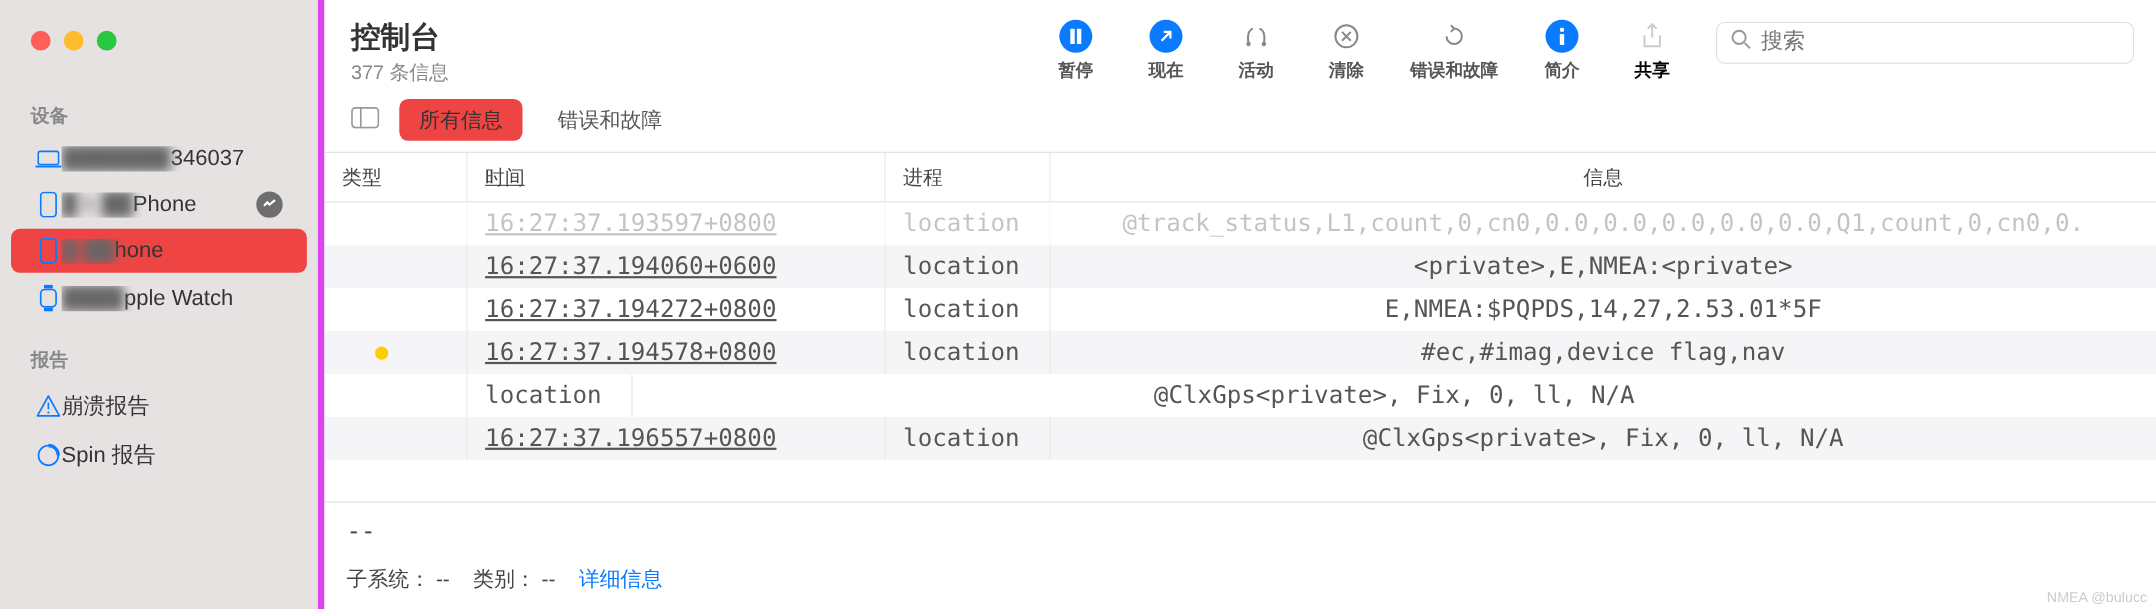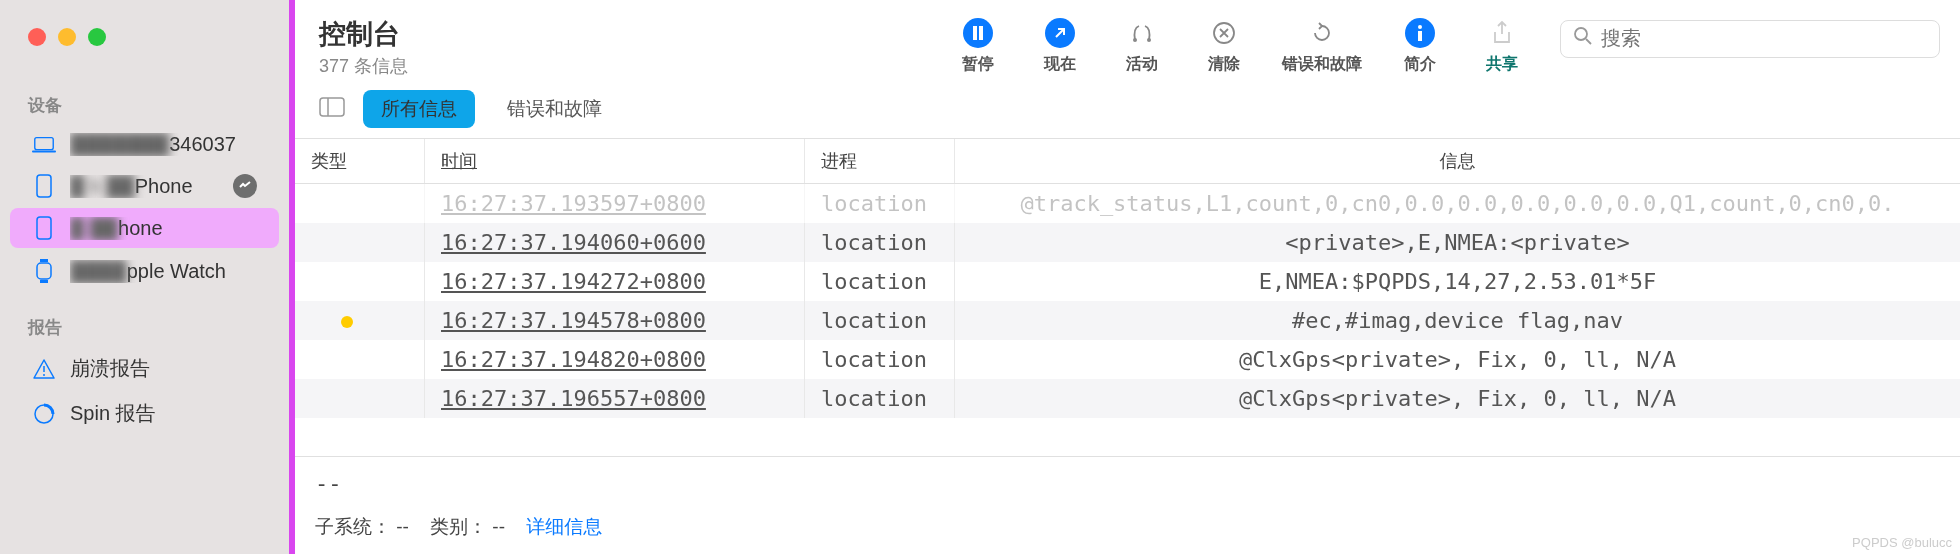--- a/index.html
+++ b/index.html
@@ -39,24 +39,24 @@
       font-size: 17px;
       font-weight: 600;
       padding: 6px 28px;
     }
     .sidebar-item {
       display: flex;
       align-items: center;
       padding: 8px 22px;
       margin: 2px 10px;
       border-radius: 8px;
-      gap: 14px;
+      gap: 0;
       cursor: pointer;
     }
-    .sidebar-item.selected { background: #f0abfc; }
+    .sidebar-item.selected { background: #ef4444; }
     .sidebar-item .dev-icon { width: 24px; display: flex; justify-content: center; }
     .sidebar-item .label { font-size: 20px; color: #333; flex: 1; white-space: nowrap; overflow: hidden; }
     .blur { filter: blur(5px); color: #666; }
     .msg-badge {
       width: 24px; height: 24px; border-radius: 50%; background: #6e6e6e;
       display: flex; align-items: center; justify-content: center;
     }
     
     
     .main { flex: 1; display: flex; flex-direction: column; background: #fff; min-width: 0; }
@@ -74,21 +74,21 @@
     .toolbar-actions { display: flex; gap: 34px; align-items: flex-start; }
     .tbtn {
       display: flex; flex-direction: column; align-items: center;
       gap: 6px; cursor: pointer; min-width: 48px; font-weight: bold;
     }
     .tbtn-icon {
       width: 30px; height: 30px; display: flex; align-items: center; justify-content: center;
     }
     .tbtn-icon.circle-blue { background: #0a7aff; border-radius: 50%; color: #fff; }
     .tbtn-label { font-size: 16px; color: #555; }
-    .tbtn.disabled .tbtn-label { color: #0f766e; }
+    .tbtn.disabled .tbtn-label { color: #000000; }
     .tbtn.disabled .tbtn-icon { color: #bbb; }
     .search-box {
       display: flex; align-items: center; gap: 8px;
       border: 1px solid #ddd; border-radius: 8px;
       padding: 6px 12px; min-width: 380px; height: 38px;
       margin-top: 2px;
     }
     .search-box input {
       border: none; outline: none; font-size: 20px; color: #888; flex: 1; background: transparent;
     }
@@ -96,21 +96,21 @@
     
     .filter-bar {
       display: flex; align-items: center; gap: 14px;
       padding: 12px 20px 10px 20px;
       border-bottom: 1px solid #e0e0e0;
     }
     .sidebar-toggle { color: #888; cursor: pointer; padding: 4px; }
     .filter-pill {
       padding: 6px 18px; border-radius: 8px; font-size: 19px; cursor: pointer; color: #555;
     }
-    .filter-pill.active { background: #0ea5e9; color: #333; }
+    .filter-pill.active { background: #ef4444; color: #333; }
     
     
     .table-wrap { flex: 1; overflow: hidden; display: flex; flex-direction: column; }
     .thead {
       display: flex; border-bottom: 1px solid #e0e0e0;
       font-size: 18px; color: #444;
     }
     .th, .td { padding: 10px 16px; }
     .col-type { width: 130px; border-right: 1px solid #e8e8e8; }
     .col-time { width: 380px; border-right: 1px solid #e8e8e8; text-decoration: underline; }
@@ -345,21 +345,20 @@
             <div class="td col-msg">E,NMEA:$PQPDS,14,27,2.53.01*5F</div>
           </div>
           <div class="trow">
             <div class="td col-type"><span class="dot-yellow"></span></div>
             <div class="td col-time">16:27:37.194578+0800</div>
             <div class="td col-proc">location</div>
             <div class="td col-msg">#ec,#imag,device flag,nav</div>
           </div>
           <div class="trow">
             <div class="td col-type"></div>
-            <div class="td col-time">16:27:37.194820+0800</div>
             <div class="td col-proc">location</div>
             <div class="td col-msg">@ClxGps&lt;private&gt;, Fix, 0, ll, N/A</div>
           </div>
           <div class="trow">
             <div class="td col-type"></div>
             <div class="td col-time">16:27:37.196557+0800</div>
             <div class="td col-proc">location</div>
             <div class="td col-msg">@ClxGps&lt;private&gt;, Fix, 0, ll, N/A</div>
           </div>
         </div>
@@ -373,13 +372,13 @@
         &nbsp;&nbsp;
         <span>类别：</span>
         <span>--</span>
         &nbsp;&nbsp;
         <span class="link">详细信息</span>
       </div>
     </div>
   </main>
 </div>
 
-<div class="watermark">PQPDS @bulucc</div>
+<div class="watermark">NMEA @bulucc</div>
 
 </body></html>

